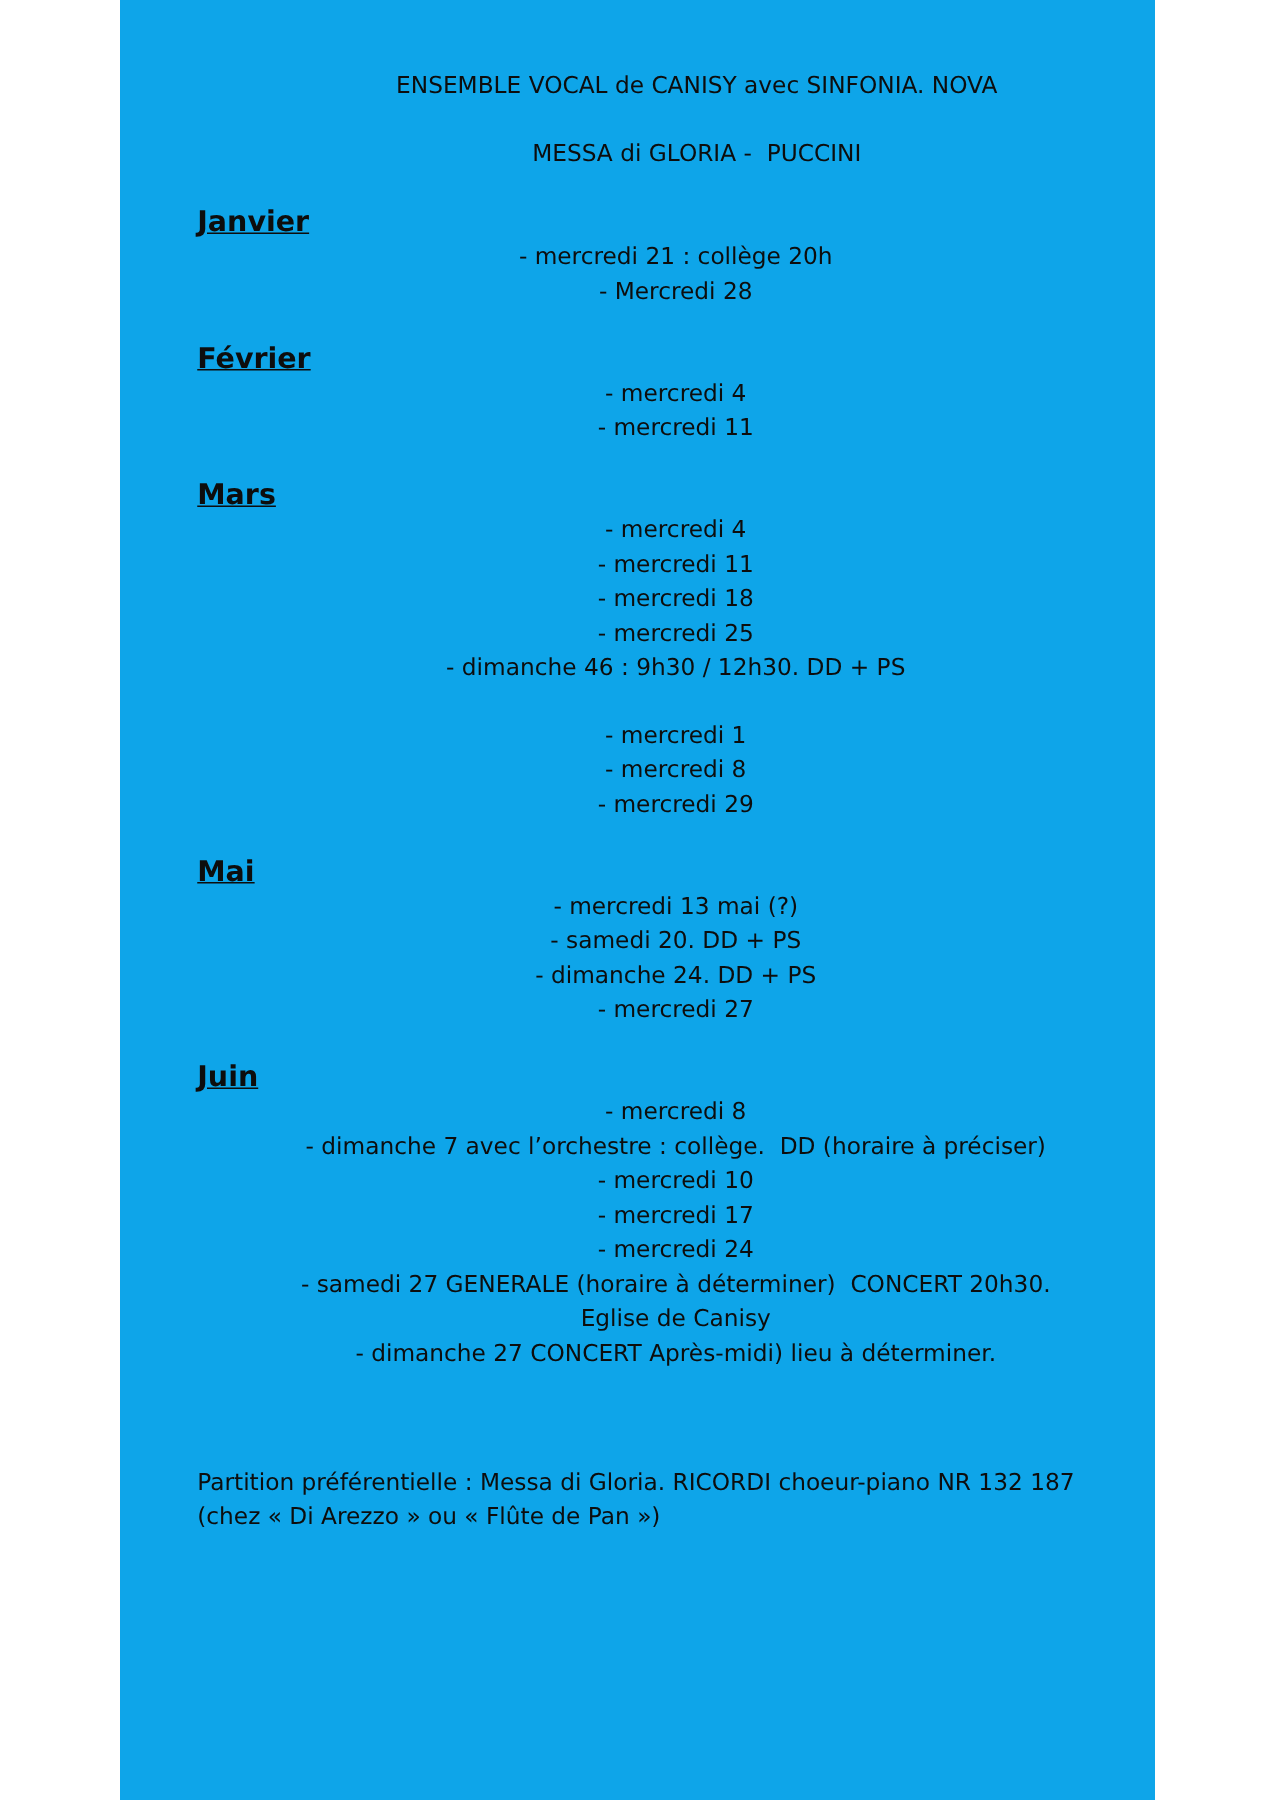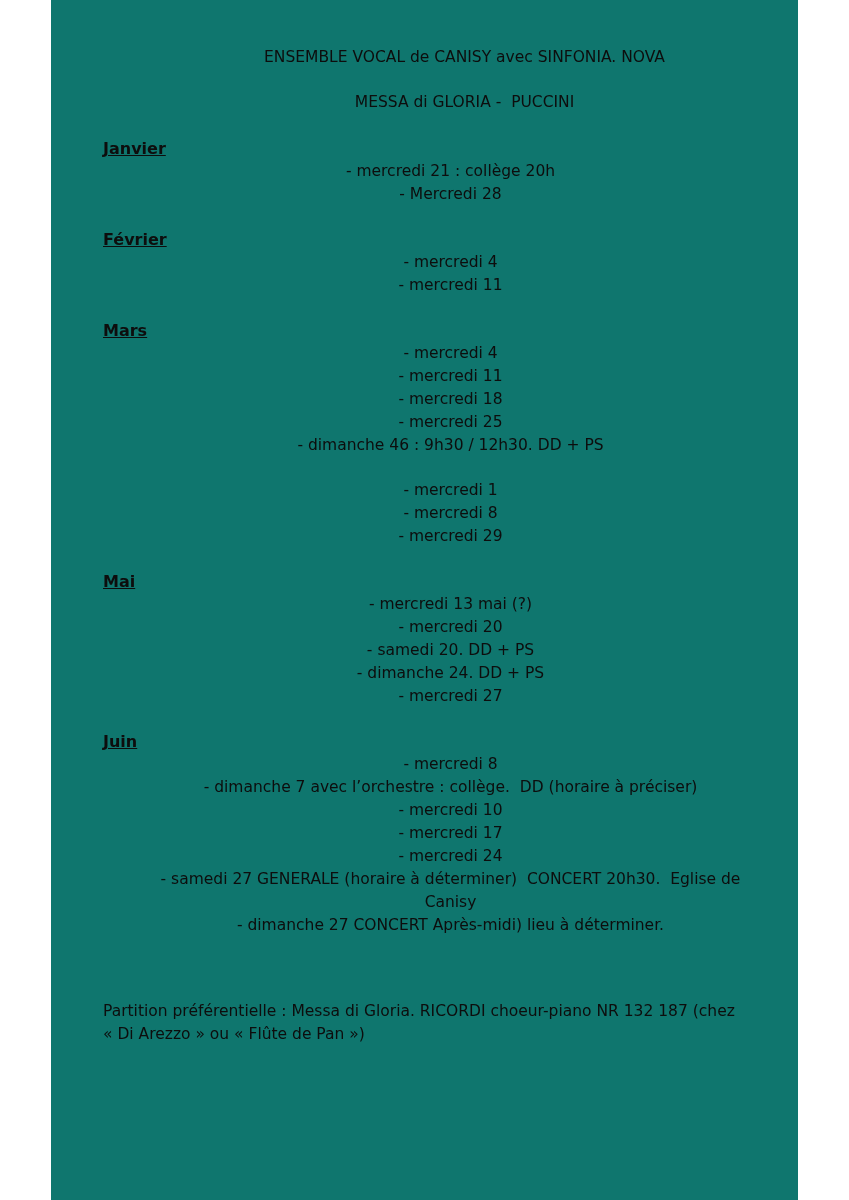--- a/index.html
+++ b/index.html
@@ -2,24 +2,24 @@
 <html lang="fr"><head>
 <meta charset="utf-8">
 <style>
   html, body {
     margin: 0;
     padding: 0;
     background: #ffffff;
   }
   .page {
     position: relative;
-    width: 747px;
+    width: 690px;
     height: 1200px;
     margin: 0 auto;
-    background: #0f766e;
+    background: #0ea5e9;
     color: #0d0d0d;
     font-family: "DejaVu Sans", "Liberation Sans", sans-serif;
     font-size: 15.5px;
     line-height: 23px;
     box-sizing: border-box;
     padding: 46px 52px 40px 52px;
     overflow: hidden;
   }
   .doc-header {
     text-align: center;
@@ -33,21 +33,21 @@
     margin: 0 0 22px 0;
   }
   .doc-subtitle {
     white-space: pre-wrap;
     margin: 0;
   }
   .month-section {
     margin-top: 22px;
   }
   .month-name {
-    font-size: 16px;
+    font-size: 19px;
     font-weight: bold;
     text-decoration: underline;
     margin: 0;
     line-height: 23px;
   }
   ul.events {
     list-style: none;
     margin: 0;
     padding: 0 0 0 52px;
   }
@@ -120,21 +120,20 @@
   <li class="event">- mercredi 29</li>
 </ul>
   </section>
 
   <section class="month-section">
     <h2 class="month-name">Mai</h2>
     <ul class="events">
 
   <li class="event">- mercredi 13 mai (?)</li>
 
-  <li class="event">- mercredi 20</li>
 
   <li class="event">- samedi 20. DD + PS</li>
 
   <li class="event">- dimanche 24. DD + PS</li>
 
   <li class="event">- mercredi 27</li>
 </ul>
   </section>
 
   <section class="month-section">

